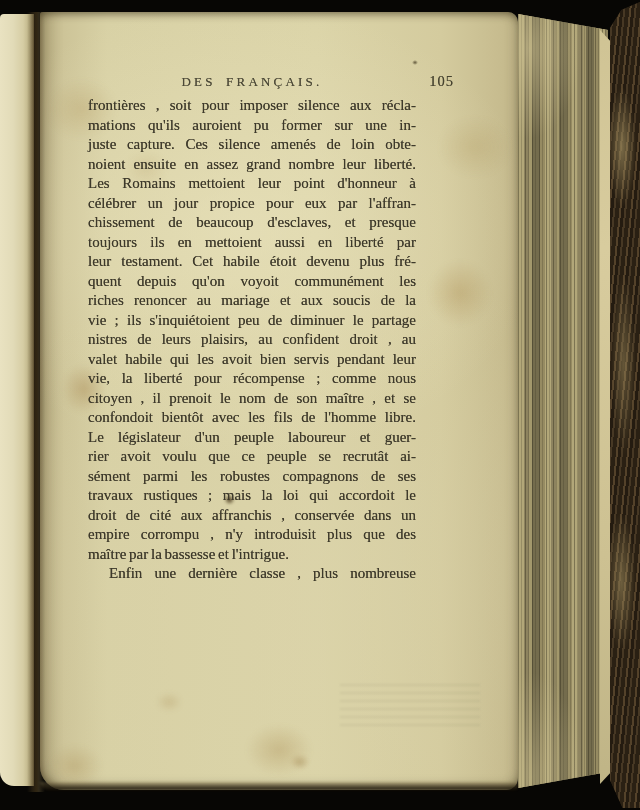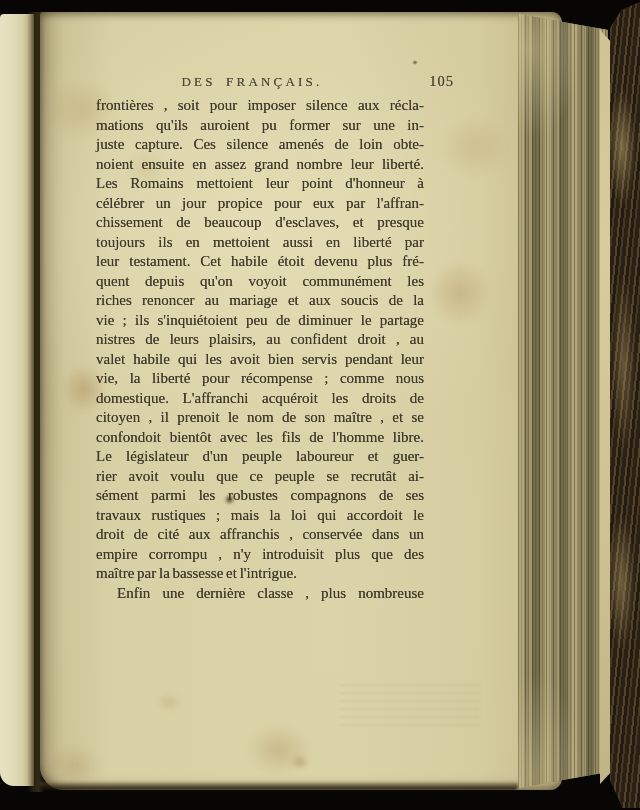--- a/index.html
+++ b/index.html
@@ -20,21 +20,21 @@
     background:linear-gradient(90deg,
       rgba(90,75,45,0) 0%,
       rgba(70,56,30,.45) 32%,
       rgba(52,41,20,.85) 47%,
       rgba(52,41,20,.9) 52%,
       rgba(110,95,60,.40) 66%,
       rgba(150,135,90,0) 100%);
   }
   
   .page{
-    position:absolute;left:40px;top:12px;width:522px;height:778px;z-index:2;
+    position:absolute;left:40px;top:12px;width:478px;height:778px;z-index:2;
     background:
       radial-gradient(ellipse 420px 320px at 42% 28%,rgba(236,229,192,.55),rgba(236,229,192,0) 72%),
       radial-gradient(ellipse 480px 420px at 55% 72%,rgba(218,210,170,.45),rgba(218,210,170,0) 78%),
       linear-gradient(90deg,#b9ae82 0%,#cdc498 5%,#d8d1a5 14%,#dbd4a8 58%,#d4cb9e 84%,#c6bb8e 97%,#bdb286 100%);
     border-radius:3px 10px 12px 24px;
     box-shadow:
       inset 0 7px 10px -6px rgba(35,26,8,.6),
       inset 0 -9px 12px -7px rgba(35,26,8,.55),
       inset 13px 0 18px -12px rgba(60,45,20,.5),
       inset -9px 0 14px -10px rgba(95,82,48,.4);
@@ -67,21 +67,21 @@
     font-variant:normal;
     text-shadow:0 0 .6px rgba(70,65,45,.7);
   }
   .page-number{
     position:absolute;right:-38px;top:-1px;
     font-size:14.5px;letter-spacing:1px;color:#45422f;
     text-shadow:0 0 .6px rgba(70,65,45,.7);
   }
   
   .text-block{
-    position:absolute;left:56px;top:84px;width:328px;
+    position:absolute;left:48px;top:84px;width:328px;
     font-size:15px;line-height:19.5px;color:#3d392b;
     word-spacing:-1px;
     text-shadow:0 0 .6px rgba(58,52,36,.75);
   }
   .line{white-space:normal;}
   .line.just{text-align:justify;text-align-last:justify;}
   .line.indent{text-indent:21px;}
   
   .fore-edge{
     position:absolute;left:518px;top:0;width:90px;height:810px;z-index:2;
@@ -153,21 +153,20 @@
         <div class="line just">célébrer un jour propice pour eux par l'affran-</div>
         <div class="line just">chissement de beaucoup d'esclaves, et presque</div>
         <div class="line just">toujours ils en mettoient aussi en liberté par</div>
         <div class="line just">leur testament. Cet habile étoit devenu plus fré-</div>
         <div class="line just">quent depuis qu'on voyoit communément les</div>
         <div class="line just">riches renoncer au mariage et aux soucis de la</div>
         <div class="line just">vie ; ils s'inquiétoient peu de diminuer le partage</div>
         <div class="line just">nistres de leurs plaisirs, au confident droit , au</div>
         <div class="line just">valet habile qui les avoit bien servis pendant leur</div>
         <div class="line just">vie, la liberté pour récompense ; comme nous</div>
-        <div class="line just">domestique. L'affranchi acquéroit les droits de</div>
         <div class="line just">citoyen , il prenoit le nom de son maître , et se</div>
         <div class="line just">confondoit bientôt avec les fils de l'homme libre.</div>
         <div class="line just">Le législateur d'un peuple laboureur et guer-</div>
         <div class="line just">rier avoit voulu que ce peuple se recrutât ai-</div>
         <div class="line just">sément parmi les robustes compagnons de ses</div>
         <div class="line just">travaux rustiques ; mais la loi qui accordoit le</div>
         <div class="line just">droit de cité aux affranchis , conservée dans un</div>
         <div class="line just">empire corrompu , n'y introduisit plus que des</div>
         <div class="line">maître par la bassesse et l'intrigue.</div>
         <div class="line just indent">Enfin une dernière classe , plus nombreuse</div>

